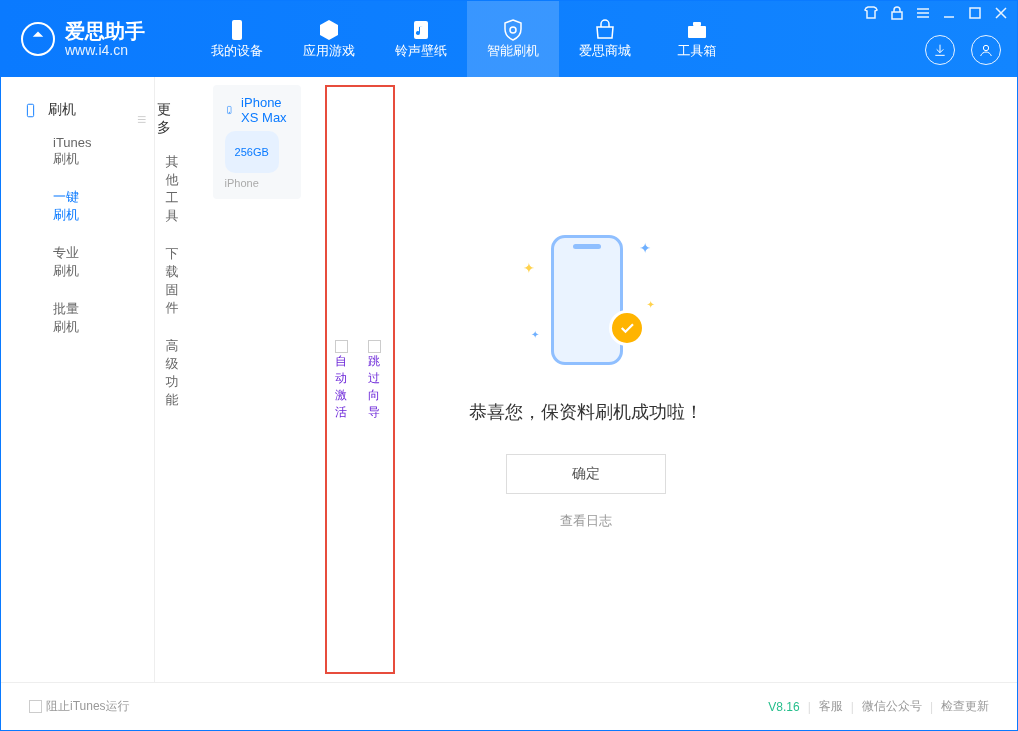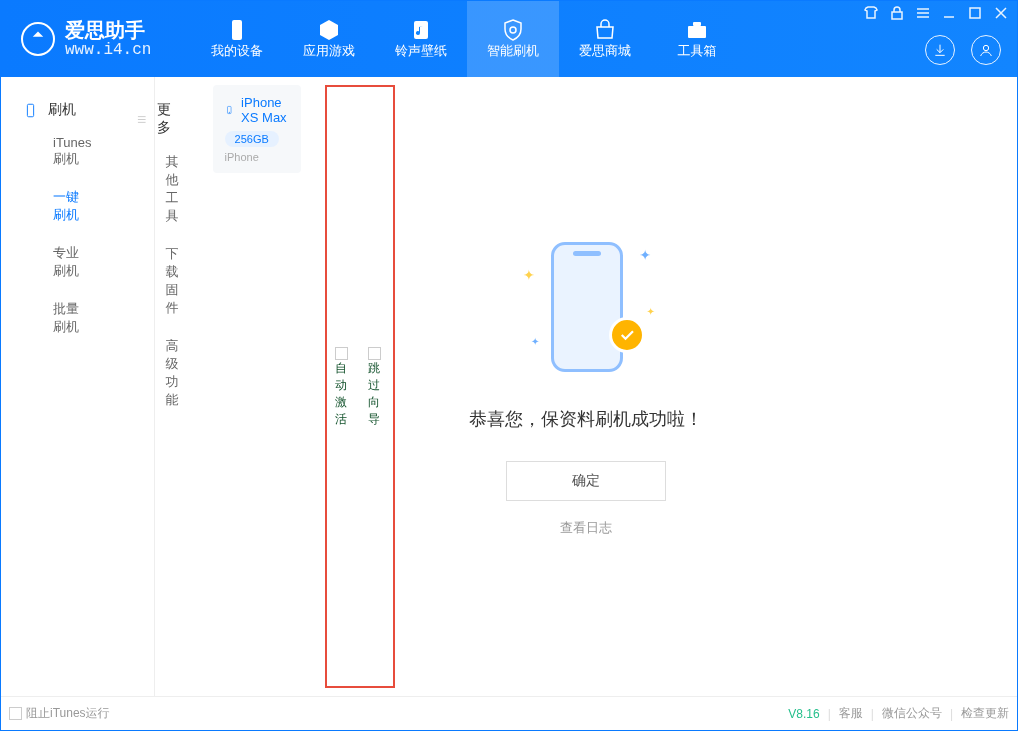--- a/index.html
+++ b/index.html
@@ -5,21 +5,21 @@
 * { margin: 0; padding: 0; box-sizing: border-box; font-family: "Microsoft YaHei", Arial, sans-serif; }
 body { background: #fff; }
 .window { width: 1018px; height: 731px; border: 1px solid #0a7aff; display: flex; flex-direction: column; background: #fff; }
 
 
 .header { height: 76px; background: linear-gradient(to right, #0a7aff, #1285ff); display: flex; align-items: center; color: #fff; position: relative; }
 .logo-area { display: flex; align-items: center; padding: 0 20px; min-width: 190px; }
 .logo-icon { width: 34px; height: 34px; border: 2px solid #fff; border-radius: 50%; display: flex; align-items: center; justify-content: center; margin-right: 10px; }
 .logo-icon svg { width: 18px; height: 18px; fill: #fff; }
 .logo-text-main { font-size: 20px; font-weight: bold; line-height: 1.1; }
-.logo-text-sub { font-size: 16px; opacity: .9; font-family: Liberation Mono, monospace; }
+.logo-text-sub { font-size: 14px; opacity: .9; }
 .tabs { display: flex; height: 100%; }
 .tab { width: 92px; display: flex; flex-direction: column; align-items: center; justify-content: center; cursor: pointer; font-size: 13px; }
 .tab.active { background: rgba(255,255,255,.18); }
 .tab-icon { width: 24px; height: 24px; display: flex; align-items: center; justify-content: center; }
 .tab-icon svg { width: 24px; height: 24px; fill: #fff; }
 
 .win-controls { position: absolute; top: 4px; right: 8px; display: flex; gap: 10px; align-items: center; }
 .win-controls .wc { width: 16px; height: 16px; display: flex; align-items: center; justify-content: center; cursor: pointer; opacity: .9; }
 .win-controls svg { stroke: #fff; fill: none; stroke-width: 1.5; }
 
@@ -36,45 +36,45 @@
 .side-head { display: flex; align-items: center; gap: 10px; padding: 6px 22px; color: #333; font-size: 14px; }
 .side-head svg { width: 15px; height: 15px; }
 .side-item { padding: 10px 22px 10px 52px; cursor: pointer; color: #666; font-size: 13px; }
 .side-item.active { color: #0a7aff; }
 .side-spacer { flex: 1; }
 
 .device-cards { padding: 8px 12px; }
 .card { background: #f6f8fa; border-radius: 4px; padding: 10px 12px; margin-bottom: 8px; font-size: 13px; }
 .card .row1 { display: flex; align-items: center; gap: 8px; color: #0a7aff; font-weight: 500; }
 .card .row1 svg { width: 16px; height: 16px; }
-.storage { display: inline-block; margin-top: 6px; font-size: 11px; color: #0a7aff; background: #e6f1ff; border-radius: 10px; padding: 2px 10px; }
+.storage { display: inline-block; margin-top: 6px; font-size: 11px; color: #0a7aff; background: #e6f1ff; border-radius: 10px; padding: 15px 10px; }
 .subtle { font-size: 11px; color: #aaa; margin-top: 4px; }
 
-.bottom-options { border: 2px solid #e74c3c; margin: 8px 12px; padding: 10px 8px; display: flex; gap: 16px; align-items: center; font-size: 12px; color: #14532d; }
+.bottom-options { border: 2px solid #e74c3c; margin: 8px 12px; padding: 10px 8px; display: flex; gap: 16px; align-items: center; font-size: 12px; color: #6d28d9; }
 .chk { width: 13px; height: 13px; border: 1px solid #ccc; display: inline-block; vertical-align: middle; margin-right: 4px; }
 
 
 .main { flex: 1; display: flex; flex-direction: column; align-items: center; justify-content: center; position: relative; }
 .illus { width: 130px; height: 140px; position: relative; margin-bottom: 30px; }
 .phone { width: 72px; height: 130px; border: 3px solid #8fbfff; border-radius: 14px; background: #eaf3ff; position: absolute; left: 30px; top: 5px; }
 .phone::before { content: ""; position: absolute; top: 6px; left: 50%; transform: translateX(-50%); width: 28px; height: 5px; background: #8fbfff; border-radius: 3px; }
 .badge-check { position: absolute; right: 6px; bottom: 24px; width: 36px; height: 36px; background: #ffb400; border-radius: 50%; border: 3px solid #fff; display: flex; align-items: center; justify-content: center; }
 .badge-check svg { width: 18px; height: 18px; stroke: #fff; stroke-width: 3; fill: none; }
 .sparkle { position: absolute; font-size: 14px; color: #8fbfff; }
 .s1 { left: 2px; top: 30px; color: #ffd24d; }
 .s2 { right: 0; top: 10px; color: #6fb0ff; }
 .s3 { left: 10px; bottom: 30px; color: #6fb0ff; font-size: 10px; }
 .s4 { right: -4px; bottom: 60px; color: #ffd24d; font-size: 10px; }
 
 .success-msg { font-size: 18px; color: #333; margin-bottom: 30px; }
 .ok-btn { width: 160px; height: 40px; border: 1px solid #ddd; background: #fff; font-size: 14px; color: #555; cursor: pointer; margin-bottom: 18px; }
 .log-link { font-size: 13px; color: #999; cursor: pointer; text-decoration: none; }
 
 
-.statusbar { height: 34px; border-top: 1px solid #eee; display: flex; align-items: center; padding: 0 8px; font-size: 12px; color: #999; }
+.statusbar { height: 48px; border-top: 1px solid #eee; display: flex; align-items: center; padding: 0 28px; font-size: 12px; color: #999; }
 .statusbar .left { display: flex; align-items: center; gap: 6px; }
 .statusbar .right { margin-left: auto; display: flex; align-items: center; gap: 8px; }
 .statusbar .right .lnk { color: #999; cursor: pointer; }
 .sep { color: #ddd; }
 .ver { color: #26bf8c; }
 </style>
 </head>
 <body>
 
 <div class="window">

